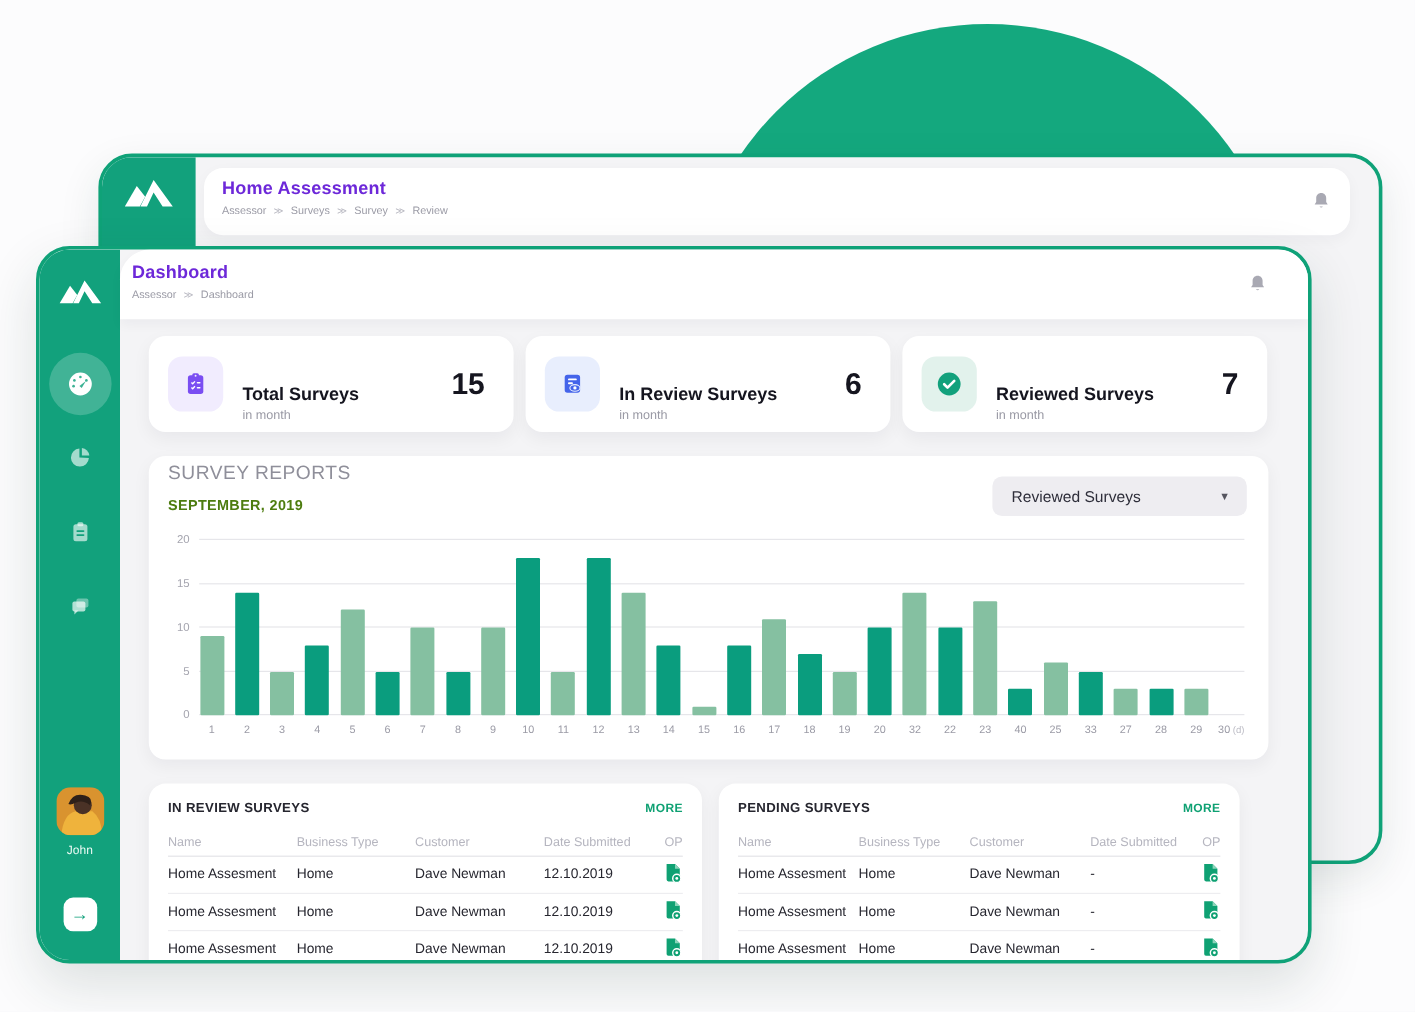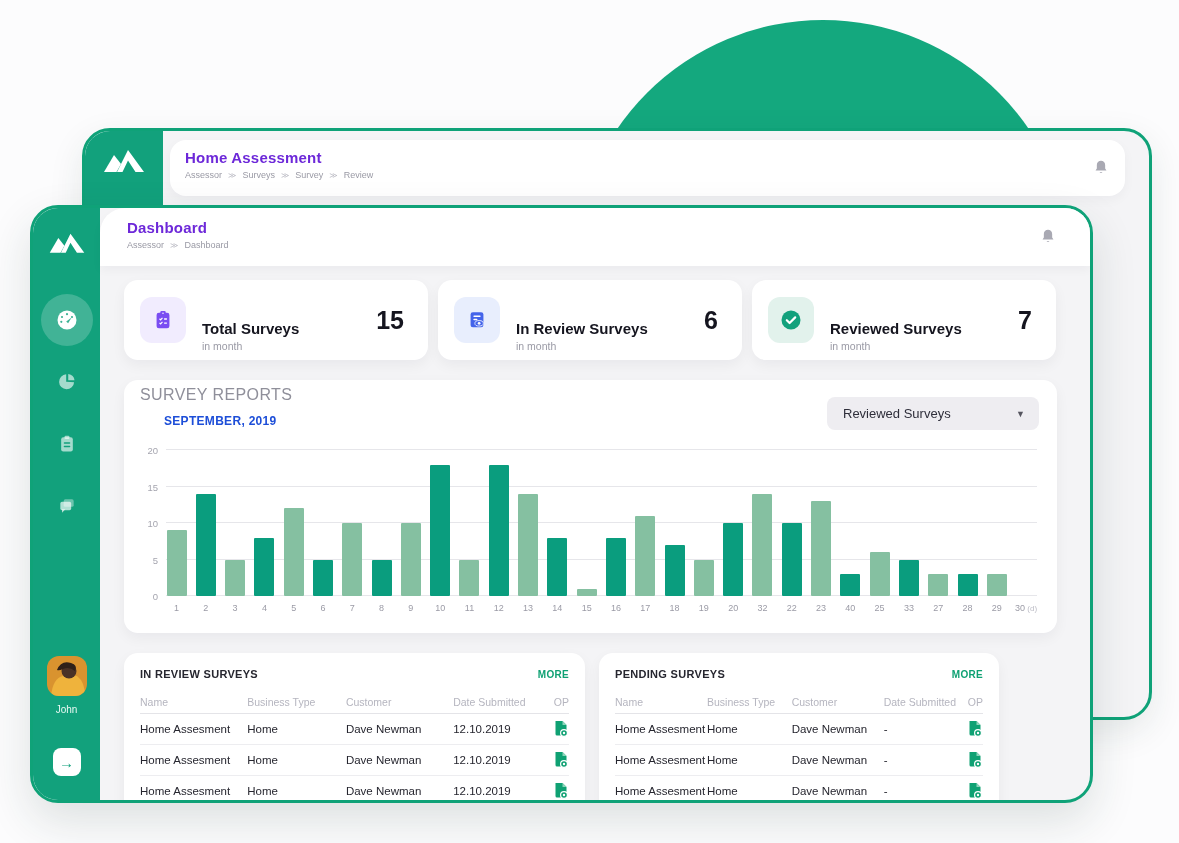--- a/index.html
+++ b/index.html
@@ -33,58 +33,58 @@
   .win-title { font-size:15px; font-weight:700; color:#6d28d9; letter-spacing:.2px; }
   .crumbs { margin-top:4px; font-size:9px; color:#9a9aa5; display:flex; gap:6px; align-items:center; }
   .crumbs .sep { color:#b9b9c2; font-size:8px; }
 
   .bell { position:absolute; width:16px; height:18px; }
   .back .bell { right:16px; top:19px; }
 
   
   .content { position:absolute; left:67px; top:0; right:0; bottom:0; }
   .content .hdr { position:absolute; left:0; right:0; top:0; height:58px; background:#fff;
-    border-radius:25px 0 0 0; box-shadow:0 4px 10px rgba(20,20,40,.04); padding:11px 0 0 27px; }
+    border-radius:25px 0 0 0; box-shadow:0 4px 10px rgba(20,20,40,.04); padding:11px 0 0 10px; }
   .content .hdr .bell { right:34px; top:20px; }
 
   
   .stats { position:absolute; left:24px; top:72px; display:flex; gap:10px; }
   .stat-card { width:304px; height:80px; background:#fff; border-radius:14px;
     box-shadow:0 5px 14px rgba(20,20,40,.05); display:flex; align-items:center; padding:0 24px 0 16px; }
   .stat-tile { width:46px; height:46px; border-radius:12px; display:flex; align-items:center; justify-content:center; flex:0 0 auto; }
   .stat-text { margin-left:16px; }
   .stat-label { font-size:15px; font-weight:700; color:#15151f;margin-top:32px; }
   .stat-sub { font-size:10.5px; color:#9a9aa5; margin-top:3px; }
   .stat-value { margin-left:auto; font-size:25px; font-weight:700; color:#15151f; }
 
   
   .chart-card { position:absolute; left:24px; top:172px; width:933px; height:253px; background:#fff;
     border-radius:14px; box-shadow:0 5px 14px rgba(20,20,40,.05); }
   .chart-card .sec-label { position:absolute; left:16px; top:6px; font-size:16px; color:#8f8f9a; letter-spacing:.4px; }
-  .chart-card .month-label { position:absolute; left:16px; top:34px; font-size:12px; font-weight:700; color:#1d4ed8; letter-spacing:.3px;margin-left:24px; }
+  .chart-card .month-label { position:absolute; left:16px; top:34px; font-size:12px; font-weight:700; color:#4d7c0f; letter-spacing:.3px; }
   .filter-dd { position:absolute; right:18px; top:17px; width:212px; height:33px; background:#eeedf1;
     border-radius:8px; display:flex; align-items:center; padding:0 14px 0 16px; cursor:pointer; }
   .filter-dd .val { font-size:13px; color:#2e2e3a; }
   .filter-dd .caret { margin-left:auto; font-size:9px; color:#55555f; }
 
   .plot { position:absolute; left:16px; right:20px; top:70px; height:146px; }
   .grid { position:absolute; left:26px; right:0; height:1px; background:#e6e6ea; }
   .ytick { position:absolute; left:0; width:18px; text-align:right; font-size:9.5px; color:#a5a5af; transform:translateY(50%); }
   .bars { position:absolute; left:26px; right:0; top:0; bottom:0; display:flex; justify-content:space-between; align-items:flex-end; }
   .slot { position:relative; width:21px; height:100%; display:flex; align-items:flex-end; justify-content:center; }
   .bar { width:20px; border-radius:1px; }
   .xlab { position:absolute; top:100%; margin-top:7px; left:50%; transform:translateX(-50%); font-size:9px; color:#9b9ba6; white-space:nowrap; }
   .xlab .unit { color:#bdbdc6; font-size:8px; }
 
   
   .tables { position:absolute; left:24px; top:445px; display:flex; gap:14px; }
   .table-card { height:178px; background:#fff; border-radius:14px 14px 0 0; box-shadow:0 5px 14px rgba(20,20,40,.05);
     padding:15px 16px 0 16px; }
   .table-card.left { width:461px; }
-  .table-card.right { width:400px; }
+  .table-card.right { width:434px; }
   .tbl-head { display:flex; align-items:center; }
   .tbl-title { font-size:11px; font-weight:700; color:#26262f; letter-spacing:.3px; }
   .tbl-more { margin-left:auto; font-size:10px; font-weight:700; color:#0fa173; letter-spacing:.3px; cursor:pointer; }
   .tbl-grid { margin-top:10px; }
   .tr { display:grid; grid-template-columns:25% 23% 25% 20% 7%; align-items:center; height:31px; border-bottom:1px solid #ededf0; }
   .tr.th { height:24px; border-bottom:1px solid #e4e4e8; }
   .td { font-size:11.5px; color:#26262f; white-space:nowrap; overflow:hidden; }
   .th .td { font-size:10.5px; color:#b5b5bf; font-weight:400; }
   .td.op { text-align:right; }
   .op svg { cursor:pointer; }

